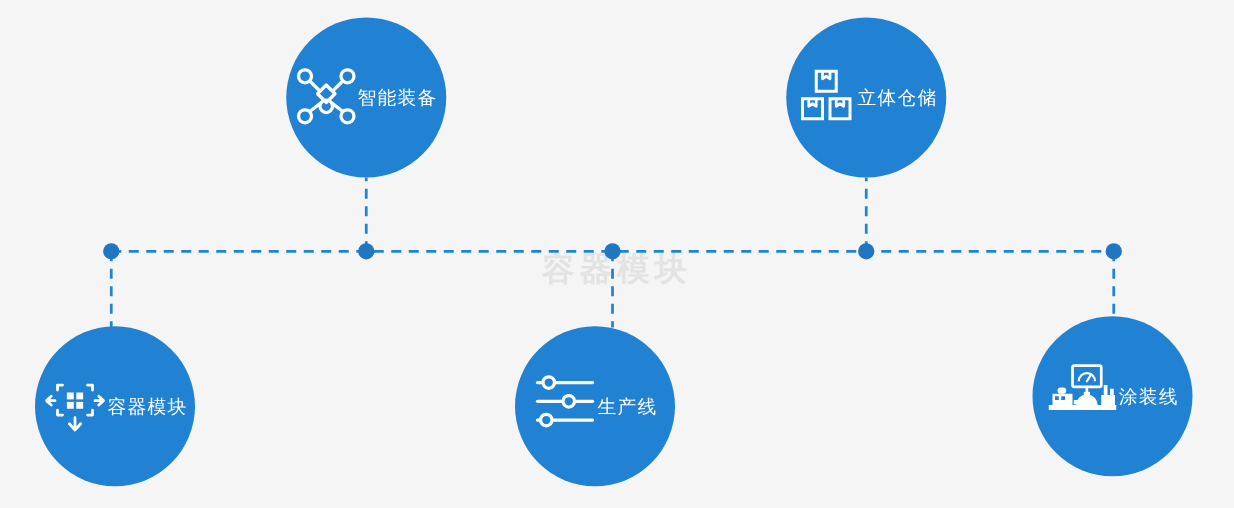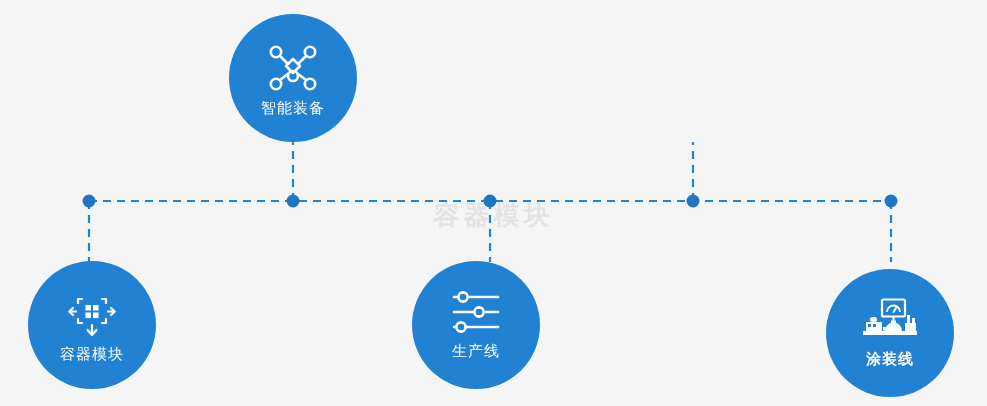--- a/index.html
+++ b/index.html
@@ -56,21 +56,20 @@
     transform: translate(-50%, -50%);
   }
 
   
   .node-circle {
     position: absolute;
     border-radius: 50%;
     background: #2182d4;
     z-index: 3;
     display: flex;
-    flex-direction: column;
     align-items: center;
     justify-content: center;
     box-sizing: border-box;
   }
   .node-circle .icon-wrap {
     display: flex;
     align-items: center;
     justify-content: center;
     margin-bottom: 6px;
   }
@@ -119,20 +118,36 @@
         <path d="M25 16 L32 23 L25 30 L18 23 Z" stroke="#ffffff" stroke-width="2.6" stroke-linejoin="round"></path>
         <line x1="12" y1="13" x2="19" y2="20" stroke="#ffffff" stroke-width="2.6" stroke-linecap="round"></line>
         <line x1="38" y1="13" x2="31" y2="20" stroke="#ffffff" stroke-width="2.6" stroke-linecap="round"></line>
         <line x1="12" y1="37" x2="20.5" y2="30.5" stroke="#ffffff" stroke-width="2.6" stroke-linecap="round"></line>
         <line x1="38" y1="37" x2="29.5" y2="30.5" stroke="#ffffff" stroke-width="2.6" stroke-linecap="round"></line>
       </svg>
     </div>
     <div class="label">智能装备</div>
   </div>
 
+  <div class="node-circle top" style="left:629px; top:14px; width:128px; height:128px;">
+    <div class="icon-wrap">
+      <svg width="50" height="50" viewBox="0 0 50 50" fill="none">
+
+        <rect x="17" y="5" width="16" height="16" stroke="#ffffff" stroke-width="2.4"></rect>
+        <path d="M22 5 V11 L25 9 L28 11 V5" stroke="#ffffff" stroke-width="2.2" stroke-linejoin="round"></path>
+
+        <rect x="6" y="27" width="16" height="16" stroke="#ffffff" stroke-width="2.4"></rect>
+        <path d="M11 27 V33 L14 31 L17 33 V27" stroke="#ffffff" stroke-width="2.2" stroke-linejoin="round"></path>
+
+        <rect x="28" y="27" width="16" height="16" stroke="#ffffff" stroke-width="2.4"></rect>
+        <path d="M33 27 V33 L36 31 L39 33 V27" stroke="#ffffff" stroke-width="2.2" stroke-linejoin="round"></path>
+      </svg>
+    </div>
+    <div class="label">立体仓储</div>
+  </div>
 
   <div class="node-circle bottom" style="left:28px; top:261px; width:128px; height:128px;">
     <div class="icon-wrap">
       <svg width="52" height="52" viewBox="0 0 52 52" fill="none">
 
         <path d="M16 12 H12 V16" stroke="#ffffff" stroke-width="2.2" stroke-linecap="round" stroke-linejoin="round"></path>
         <path d="M36 12 H40 V16" stroke="#ffffff" stroke-width="2.2" stroke-linecap="round" stroke-linejoin="round"></path>
         <path d="M16 36 H12 V32" stroke="#ffffff" stroke-width="2.2" stroke-linecap="round" stroke-linejoin="round"></path>
         <path d="M36 36 H40 V32" stroke="#ffffff" stroke-width="2.2" stroke-linecap="round" stroke-linejoin="round"></path>
 
@@ -161,21 +176,21 @@
         <line x1="4" y1="22" x2="48" y2="22" stroke="#ffffff" stroke-width="2.6" stroke-linecap="round"></line>
         <circle cx="29" cy="22" r="4.6" fill="#2182d4" stroke="#ffffff" stroke-width="2.6"></circle>
 
         <line x1="4" y1="37" x2="48" y2="37" stroke="#ffffff" stroke-width="2.6" stroke-linecap="round"></line>
         <circle cx="11" cy="37" r="4.6" fill="#2182d4" stroke="#ffffff" stroke-width="2.6"></circle>
       </svg>
     </div>
     <div class="label">生产线</div>
   </div>
 
-  <div class="node-circle bottom" style="left:826px; top:269px; width:128px; height:128px;font-weight:bold;">
+  <div class="node-circle bottom" style="left:826px; top:253px; width:128px; height:128px;">
     <div class="icon-wrap">
       <svg width="58" height="46" viewBox="0 0 58 46" fill="none">
 
         <rect x="21" y="1.5" width="23" height="17" rx="1.5" stroke="#ffffff" stroke-width="2.2"></rect>
         <path d="M26 14 a6.5 6.5 0 0 1 13 0" stroke="#ffffff" stroke-width="1.8"></path>
         <line x1="32.5" y1="14" x2="36" y2="8.5" stroke="#ffffff" stroke-width="1.8" stroke-linecap="round"></line>
         <line x1="32.5" y1="18.5" x2="32.5" y2="23" stroke="#ffffff" stroke-width="2.2"></line>
 
         <rect x="2" y="33" width="54" height="4" fill="#ffffff"></rect>
 

